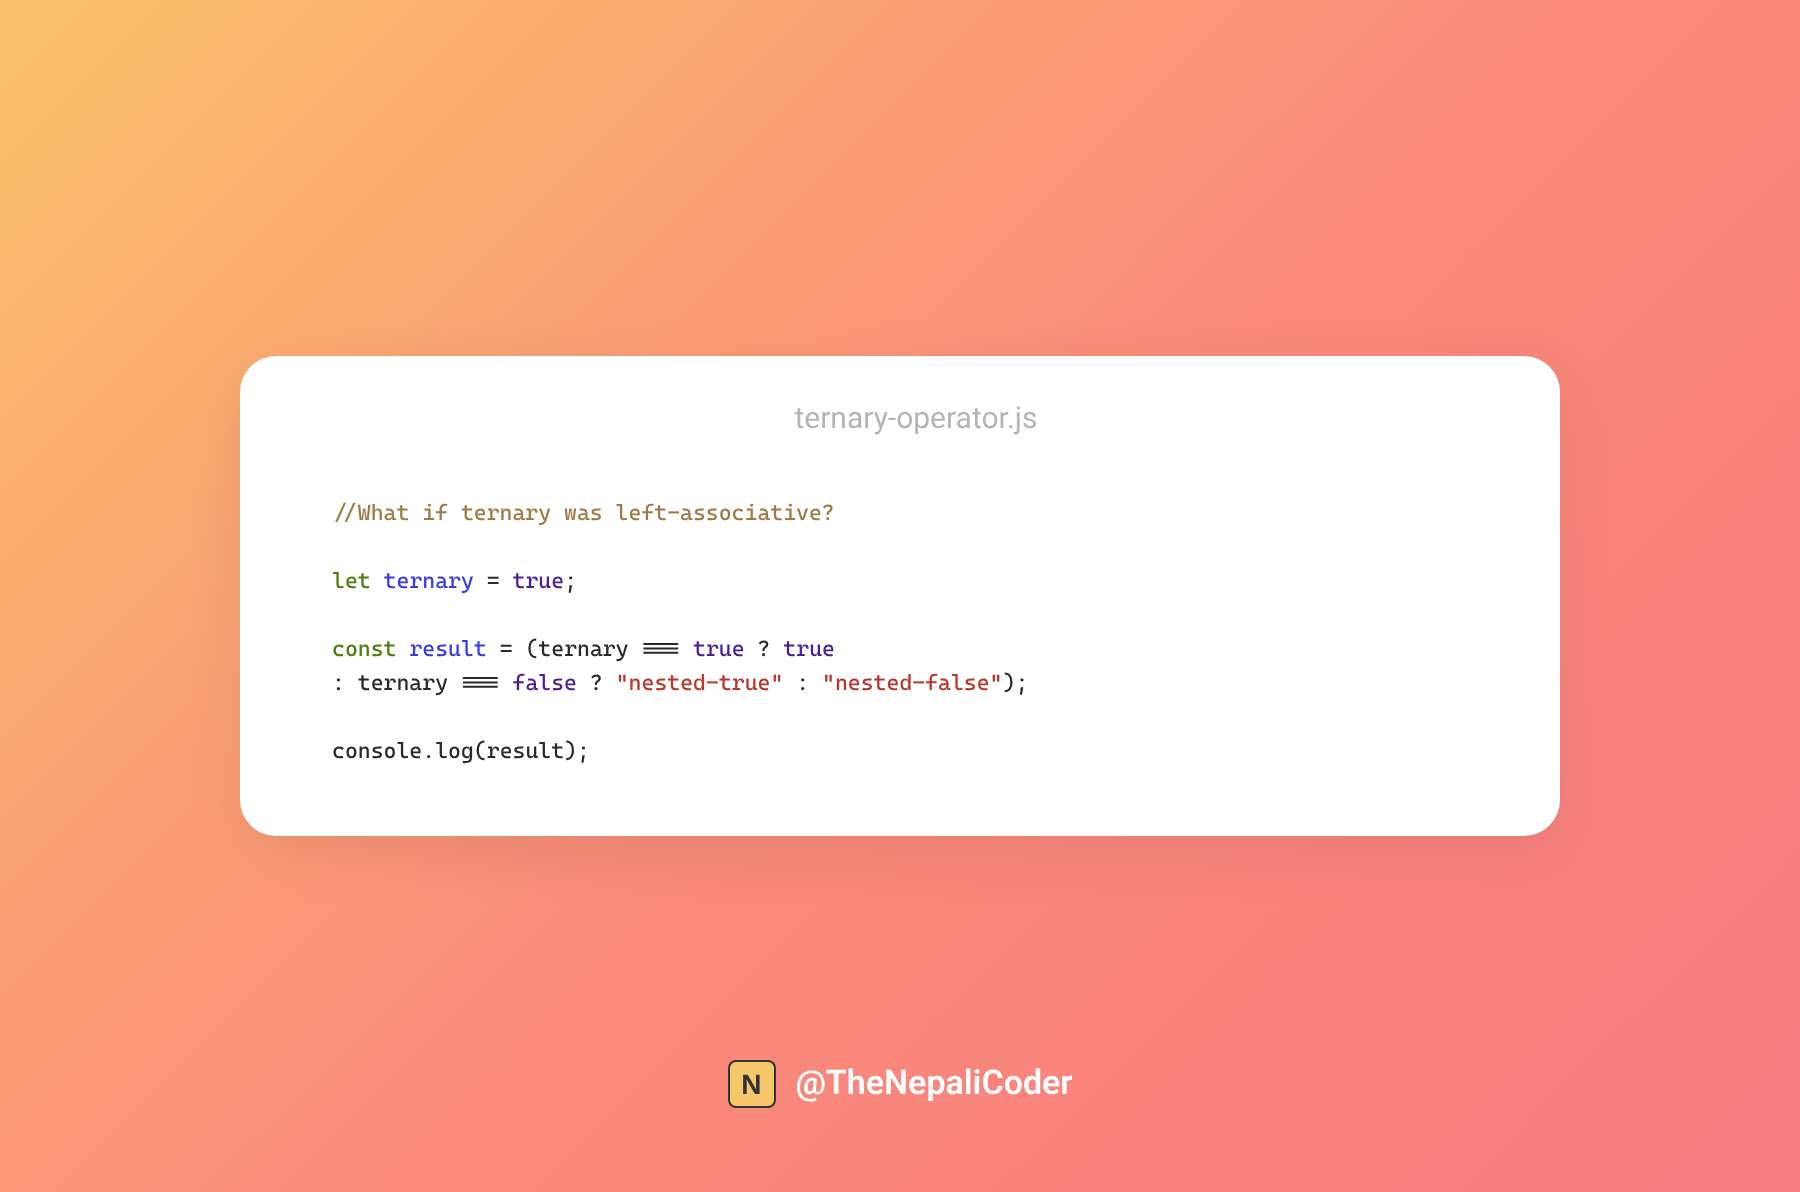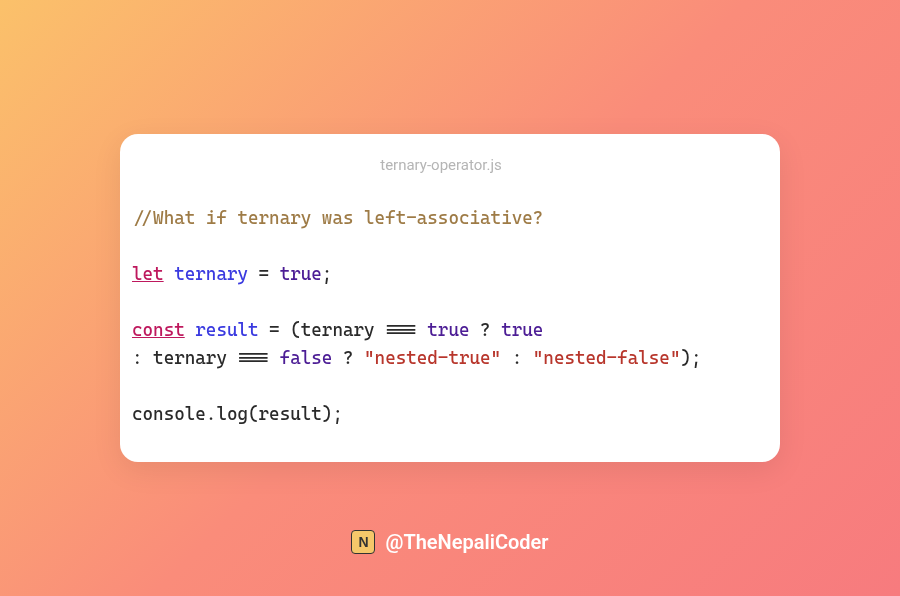--- a/index.html
+++ b/index.html
@@ -15,38 +15,38 @@
       flex-direction: column;
       align-items: center;
       justify-content: center;
       font-family: ui-monospace, 'SF Mono', Monaco, 'Cascadia Code', 'Roboto Mono', Consolas, 'Courier New', monospace;
       position: relative;
     }
     .card {
       width: 660px;
       background: #ffffff;
       border-radius: 18px;
-      padding: 22px 30px 34px 12px;
+      padding: 22px 30px 34px 46px;
       box-shadow: 0 8px 30px rgba(0,0,0,0.08);
     }
     .filename {
       text-align: center;
       color: #b5b5b5;
       font-size: 15px;
       font-family: -apple-system, BlinkMacSystemFont, 'Segoe UI', Roboto, sans-serif;
       margin-bottom: 30px;
     }
     .code {
-      font-size: 18px;
+      font-size: 11px;
       line-height: 1.55;
       white-space: pre;
       color: #2a2a2a;
     }
     .tok-comment { color: #9e7b46; }
-    .tok-keyword { color: #be185d; text-decoration: underline; }
+    .tok-keyword { color: #4d7c0f; }
     .tok-ident { color: #3a3ae0; }
     .tok-bool { color: #4c1d95; }
     .tok-punct { color: #2a2a2a; }
     .tok-op { color: #2a2a2a; }
     .tok-string { color: #b8362c; }
     .tok-default { color: #2a2a2a; }
     .footer {
       position: absolute;
       bottom: 42px;
       display: flex;
@@ -64,21 +64,21 @@
       border: 1.5px solid #333;
     }
     .footer-icon-inner {
       font-size: 14px;
       font-weight: bold;
       color: #333;
       font-family: sans-serif;
     }
     .footer-text {
       color: #ffffff;
-      font-size: 20px;
+      font-size: 17px;
       font-weight: 600;
       font-family: -apple-system, BlinkMacSystemFont, 'Segoe UI', Roboto, sans-serif;
     }
     .code-line {
       display: block;
       min-height: 1.55em;
     }
   </style>
 </head>
 <body>

